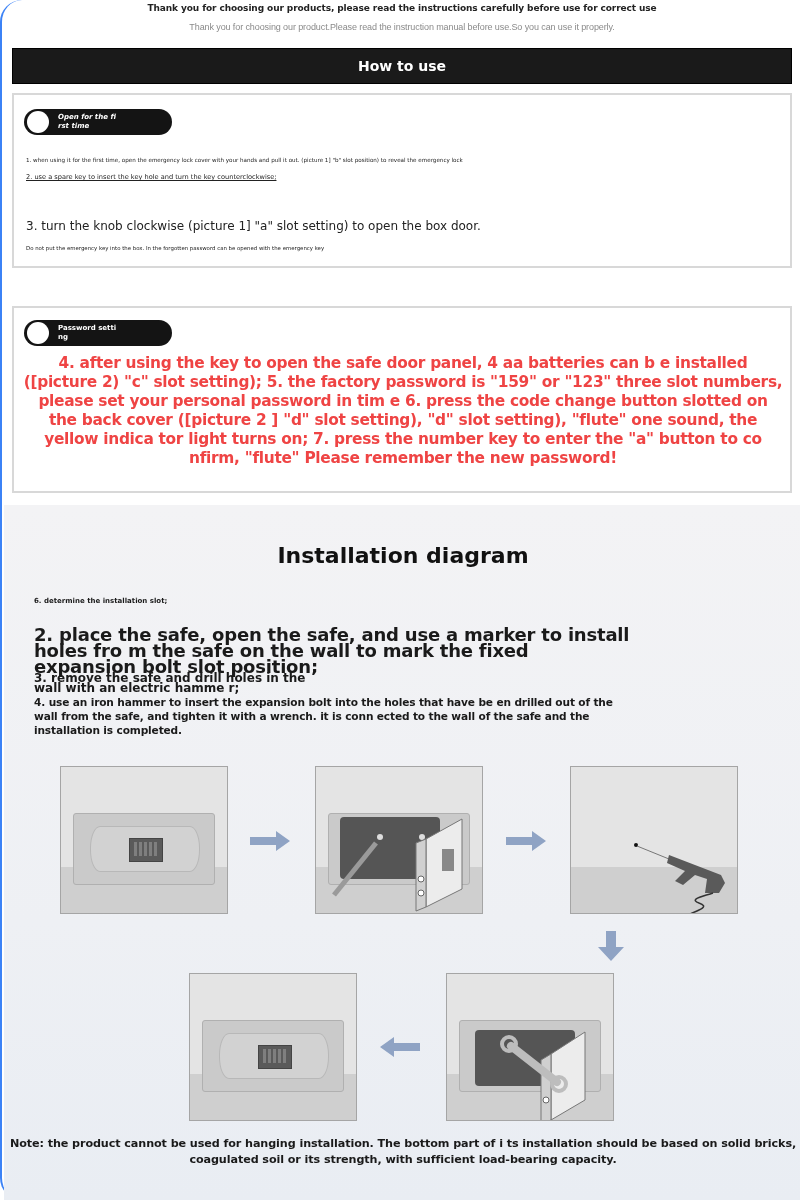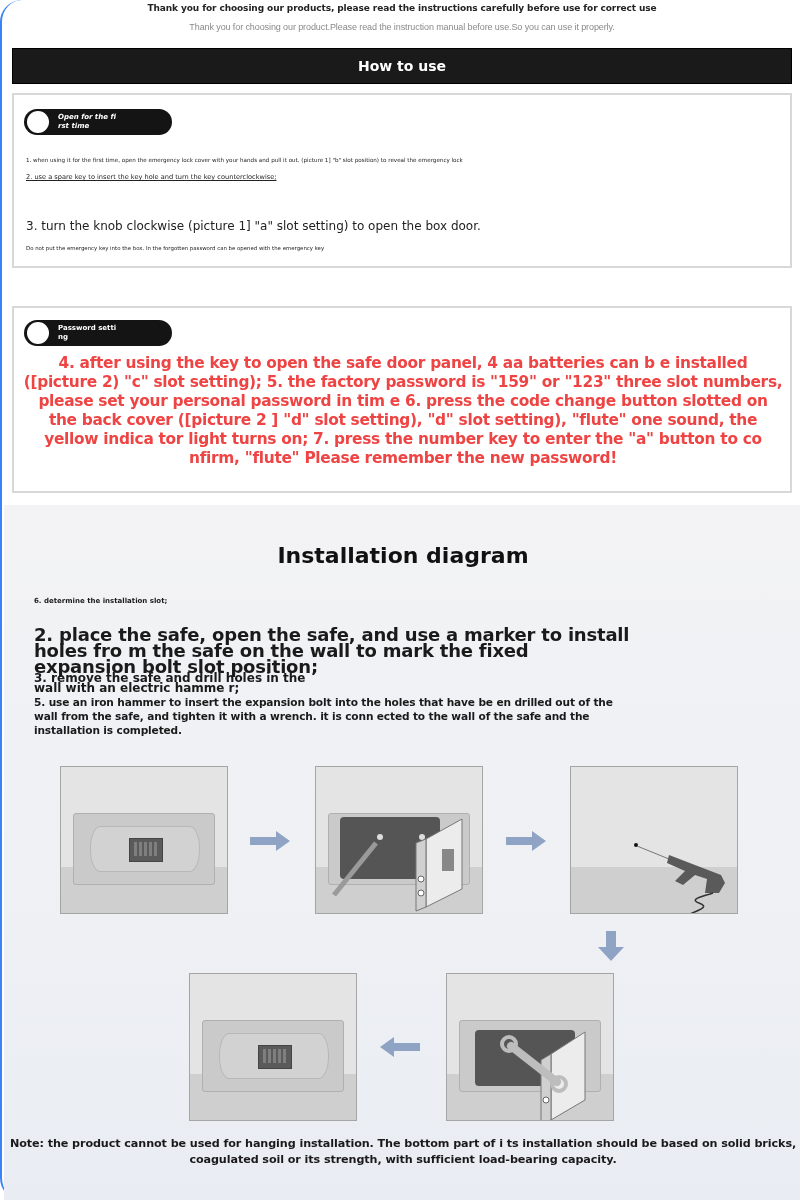--- a/index.html
+++ b/index.html
@@ -96,21 +96,21 @@
       <div class="lbl">Password setti ng</div>
     </div>
     <div class="pw-text">4. after using the key to open the safe door panel, 4 aa batteries can b e installed ([picture 2) "c" slot setting); 5. the factory password is "159" or "123" three slot numbers, please set your personal password in tim e 6. press the code change button slotted on the back cover ([picture 2 ] "d" slot setting), "d" slot setting), "flute" one sound, the yellow indica tor light turns on; 7. press the number key to enter the "a" button to co nfirm, "flute"   Please remember the new password!</div>
   </div>
 
   <div class="install">
     <div class="inst-title">Installation diagram</div>
     <div class="istep i1">6. determine the installation slot;</div>
     <div class="istep i2">2. place the safe, open the safe, and use a marker to install holes fro m the safe on the wall to mark the fixed expansion bolt slot position;</div>
     <div class="istep i3">3. remove the safe and drill holes in the wall with an electric hamme r;</div>
-    <div class="istep i4">5. use an iron hammer to insert the expansion bolt into the holes that have be en drilled out of the wall from the safe, and tighten it with a wrench. it is conn ected to the wall of the safe and the installation is completed.</div>
+    <div class="istep i4">4. use an iron hammer to insert the expansion bolt into the holes that have be en drilled out of the wall from the safe, and tighten it with a wrench. it is conn ected to the wall of the safe and the installation is completed.</div>
 
     <div class="pic pic1">
       <div class="wall-lower"></div>
       <div class="safe-frame">
         <div class="safe-door">
           <div class="keypad"></div>
         </div>
       </div>
     </div>
 

